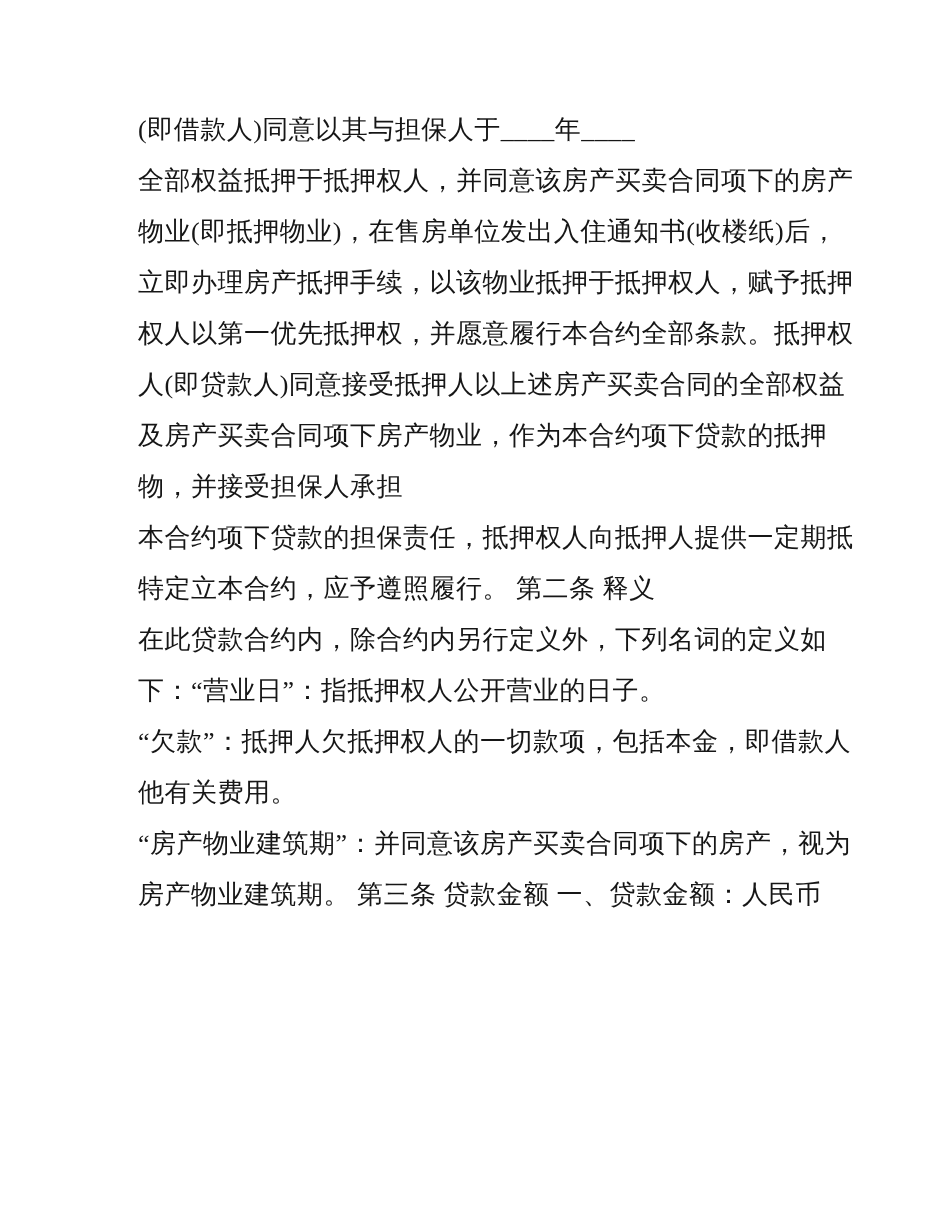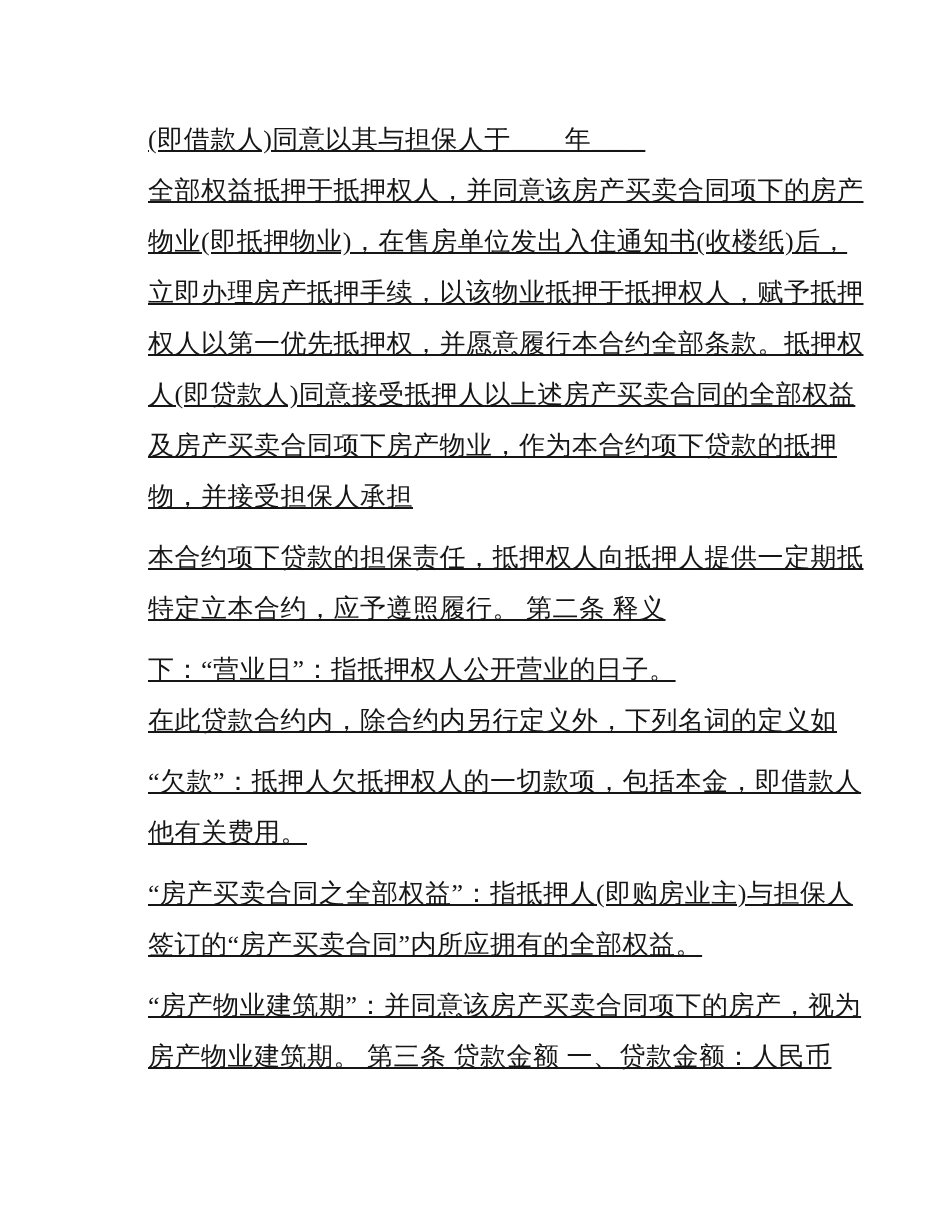--- a/index.html
+++ b/index.html
@@ -23,23 +23,22 @@
     left: 138px;
     top: 104px;
     width: 780px;
     font-family: "Liberation Serif", "DejaVu Serif", serif;
     font-size: 26px;
     line-height: 51px;
     color: #161616;
     letter-spacing: 0.5px;
   }
   .para {
-    margin: 10px;
+    margin: 0;
     padding: 0;
-    text-decoration: underline;
   }
   .line {
     white-space: pre;
     height: 51px;
   }
 </style>
 </head>
 <body>
 
 <div class="page">
@@ -55,33 +54,29 @@
       <div class="line">及房产买卖合同项下房产物业，作为本合约项下贷款的抵押</div>
       <div class="line">物，并接受担保人承担</div>
     </div>
 
     <div class="para">
       <div class="line">本合约项下贷款的担保责任，抵押权人向抵押人提供一定期抵</div>
       <div class="line">特定立本合约，应予遵照履行。 第二条 释义</div>
     </div>
 
     <div class="para">
+      <div class="line">在此贷款合约内，除合约内另行定义外，下列名词的定义如</div>
       <div class="line">下：“营业日”：指抵押权人公开营业的日子。</div>
-      <div class="line">在此贷款合约内，除合约内另行定义外，下列名词的定义如</div>
     </div>
 
     <div class="para">
       <div class="line">“欠款”：抵押人欠抵押权人的一切款项，包括本金，即借款人</div>
       <div class="line">他有关费用。</div>
     </div>
 
-    <div class="para">
-      <div class="line">“房产买卖合同之全部权益”：指抵押人(即购房业主)与担保人</div>
-      <div class="line">签订的“房产买卖合同”内所应拥有的全部权益。</div>
-    </div>
 
     <div class="para">
       <div class="line">“房产物业建筑期”：并同意该房产买卖合同项下的房产，视为</div>
       <div class="line">房产物业建筑期。 第三条 贷款金额 一、贷款金额：人民币</div>
     </div>
 
   </div>
 </div>
 
 </body></html>

